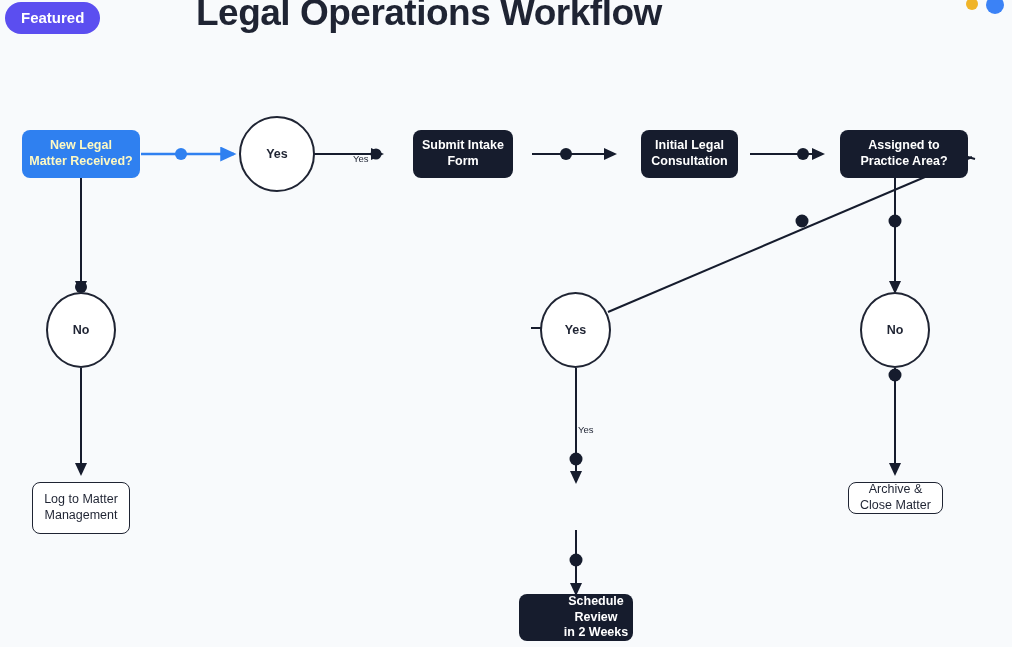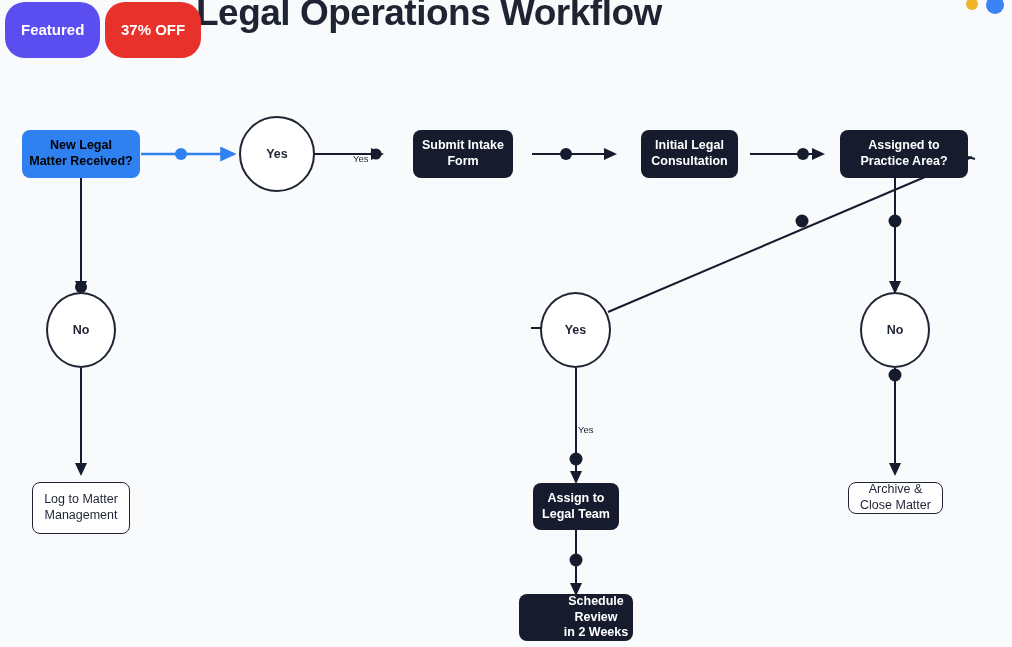--- a/index.html
+++ b/index.html
@@ -34,21 +34,21 @@
     white-space: nowrap;
   }
   
   .badge {
     position: absolute;
     top: 2px;
     border-radius: 20px;
     color: #ffffff;
     font-size: 15px;
     font-weight: bold;
-    padding: 20px 16px;
+    padding: 8px 16px;
     line-height: 16px;
     white-space: nowrap;
   }
   .badge-featured {
     left: 5px;
     background: #5b4ef0;
   }
   .badge-discount {
     left: 105px;
     background: #e8312a;
@@ -81,21 +81,21 @@
     font-weight: bold;
     line-height: 1.25;
     white-space: pre-line;
   }
   .node-dark {
     background: #161c2d;
     color: #ffffff;
   }
   .node-blue {
     background: #2f80f0;
-    color: #000000;
+    color: #fef9c3;
   }
   .node-light {
     background: #ffffff;
     color: #1f2433;
     border: 1px solid #1f2433;
     font-weight: normal;
     font-size: 12.5px;
   }
   .node-circle {
     position: absolute;
@@ -173,21 +173,20 @@
     <line x1="576" y1="368" x2="576" y2="482" stroke="#161c2d" stroke-width="2" marker-end="url(#arrowDark)"></line>
     <circle cx="576" cy="459" r="6.5" fill="#161c2d"></circle>
 
     <line x1="576" y1="530" x2="576" y2="594" stroke="#161c2d" stroke-width="2" marker-end="url(#arrowDark)"></line>
     <circle cx="576" cy="560" r="6.5" fill="#161c2d"></circle>
   </svg>
 
   <div class="title">Legal Operations Workflow</div>
 
   <div class="badge badge-featured">Featured</div>
-  <div class="badge badge-discount">37% OFF</div>
 
   <div class="tr-dot tr-dot-1"></div>
   <div class="tr-dot tr-dot-2"></div>
 
   <div class="node node-blue" style="left:22px; top:130px; width:118px; height:48px;">New Legal
 Matter Received?</div>
 
   <div class="node-circle" style="left:239px; top:116px; width:76px; height:76px;">Yes</div>
 
   <div class="node node-dark" style="left:641px; top:130px; width:97px; height:48px;">Initial Legal
@@ -199,22 +198,20 @@
   <div class="node node-dark" style="left:840px; top:130px; width:128px; height:48px;">Assigned to
 Practice Area?</div>
 
   <div class="node-circle" style="left:46px; top:292px; width:70px; height:76px;">No</div>
 
   <div class="node node-light" style="left:32px; top:482px; width:98px; height:52px;">Log to Matter
 Management</div>
 
   <div class="node-circle" style="left:540px; top:292px; width:71px; height:76px;">Yes</div>
 
-  <div class="node node-dark" style="left:533px; top:483px; width:86px; height:47px;">Assign to
-Legal Team</div>
 
   <div class="node node-dark" style="left:519px; top:594px; width:114px; height:47px;padding-left:40px;">Schedule Review
 in 2 Weeks</div>
 
   <div class="node-circle" style="left:860px; top:292px; width:70px; height:76px;">No</div>
 
   <div class="node node-light" style="left:848px; top:482px; width:95px; height:32px;">Archive &amp;
 Close Matter</div>
 
   <div class="edge-label" style="left:353px; top:153px;">Yes</div>

